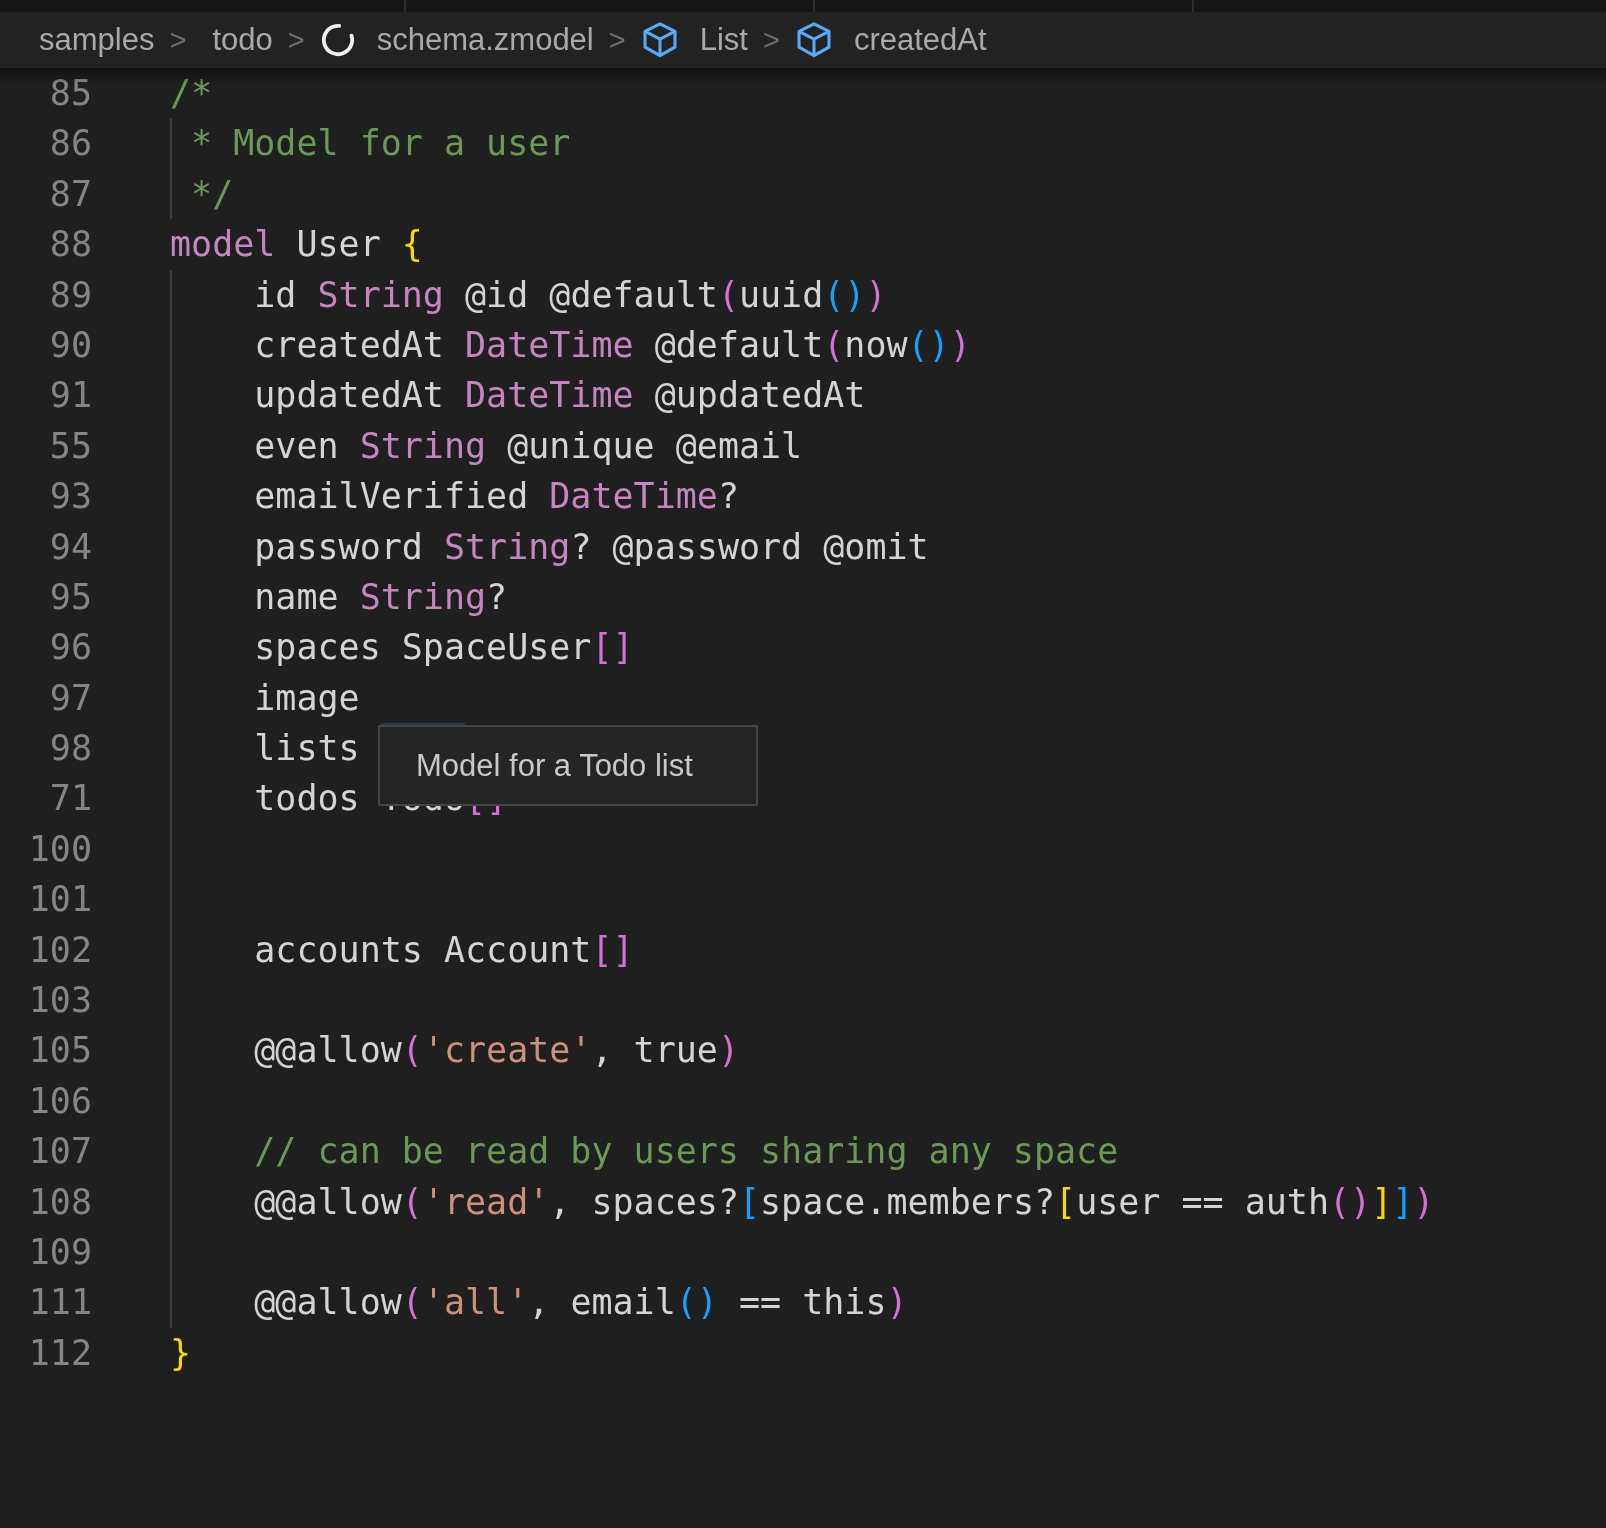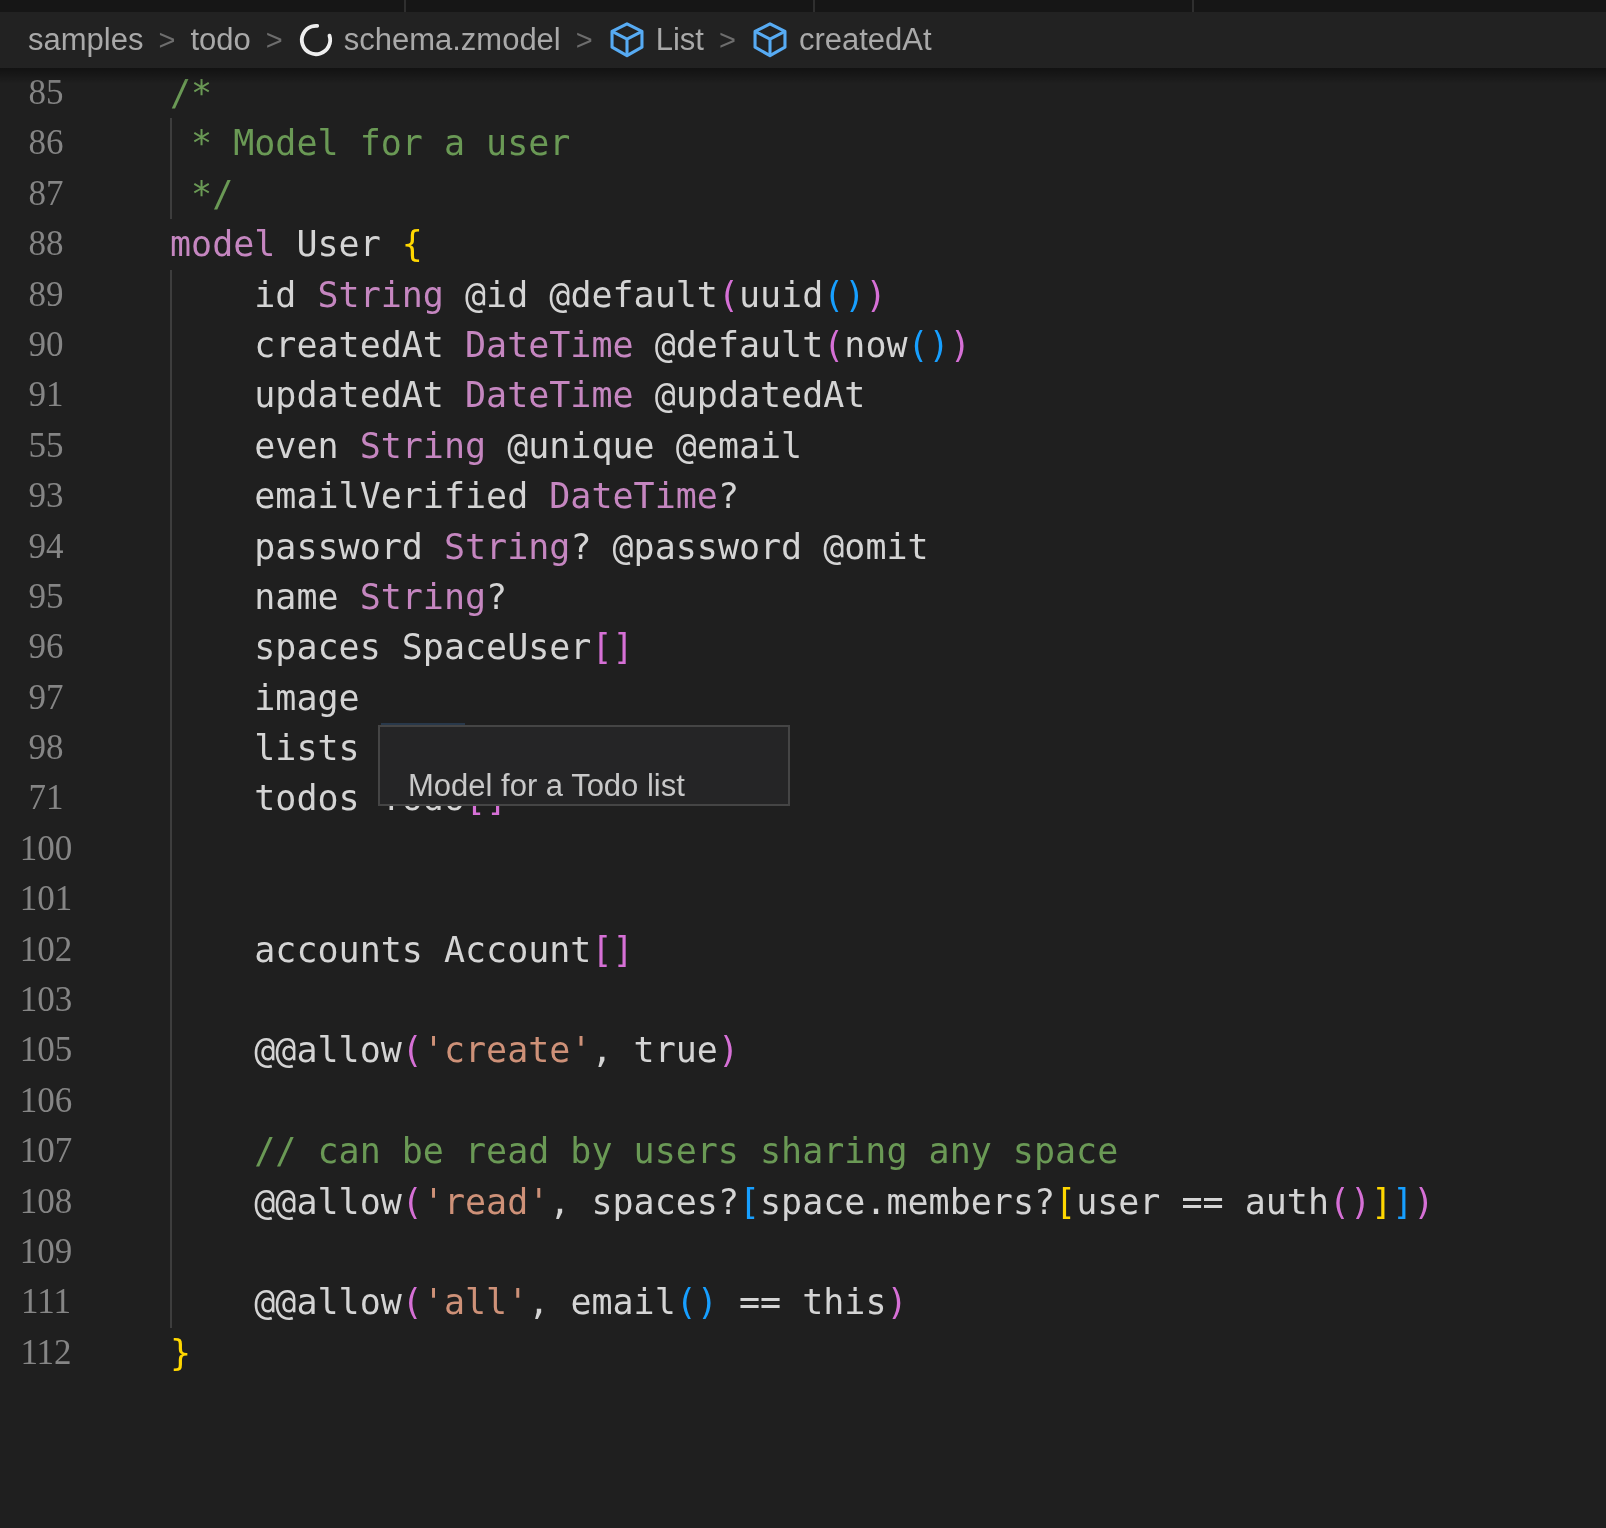--- a/index.html
+++ b/index.html
@@ -8,47 +8,47 @@
 
   
   .tabstrip { position:relative; height:12px; background:var(--tabbar-bg); }
   .tab-sep { position:absolute; top:0; width:2px; height:100%; background:var(--tab-sep); }
 
   
   .breadcrumbs { height:56px; display:flex; align-items:center; padding-left:28px;
     background:var(--breadcrumb-bg); color:var(--breadcrumb-fg);
     font-family:"Liberation Sans", sans-serif; font-size:31px; white-space:nowrap; }
   .crumb { display:flex; align-items:center; cursor:pointer; }
-  .crumb-label { color:var(--breadcrumb-fg); }
+  .crumb-label { color:var(--breadcrumb-fg);margin-left:11px; }
   .crumb-sep { color:var(--breadcrumb-sep); margin:0 15px; font-size:29px; }
   .crumb-icon { display:inline-flex; margin-right:10px; }
 
   
   .editor { position:relative; height:1460px; background:var(--editor-bg); }
   .scroll-shadow { position:absolute; top:0; left:0; right:0; height:16px;
     background:linear-gradient(rgba(0,0,0,0.42), rgba(0,0,0,0)); pointer-events:none; z-index:5; }
   .line { position:relative; height:50.4px; line-height:50.4px; font-size:35px; white-space:pre; }
-  .gutter { position:absolute; left:0; top:0; width:92px; text-align:center;
-    color:var(--linenum);font-family:Liberation Serif, serif; }
+  .gutter { position:absolute; left:0; top:0; width:92px; text-align:right;
+    color:var(--linenum); }
   .code { position:absolute; left:170px; top:0; }
   .line.guide::before { content:""; position:absolute; left:170px; top:0; width:2px; height:100%;
     background:var(--indent-guide); }
   .tok-fg { color:var(--fg);text-align:right; }
   .tok-ty { color:var(--type); }
   .tok-cm { color:var(--comment); }
   .tok-st { color:var(--string); }
   .tok-b1 { color:var(--bracket1); }
   .tok-b2 { color:var(--bracket2); }
   .tok-b3 { color:var(--bracket3); }
   .tok-hl { color:var(--fg); background:var(--word-highlight); display:inline-block; height:100%; }
 
   
-  .tooltip { position:absolute; left:378px; top:657px; width:412px; height:81px;
+  .tooltip { position:absolute; left:378px; top:657px; width:380px; height:81px;
     background:var(--tooltip-bg); border:2px solid var(--tooltip-border);
-    display:flex; align-items:flex-end; padding-left:28px; z-index:20;
+    display:flex; align-items:center; padding-left:36px; z-index:20;
     font-family:"Liberation Sans", sans-serif; font-size:31px; color:var(--tooltip-fg); }
 </style>
 </head>
 <body>
 
 <div class="tabstrip">
   <div class="tab-sep" style="left:404px"></div>
   <div class="tab-sep" style="left:813px"></div>
   <div class="tab-sep" style="left:1192px"></div>
 </div>

